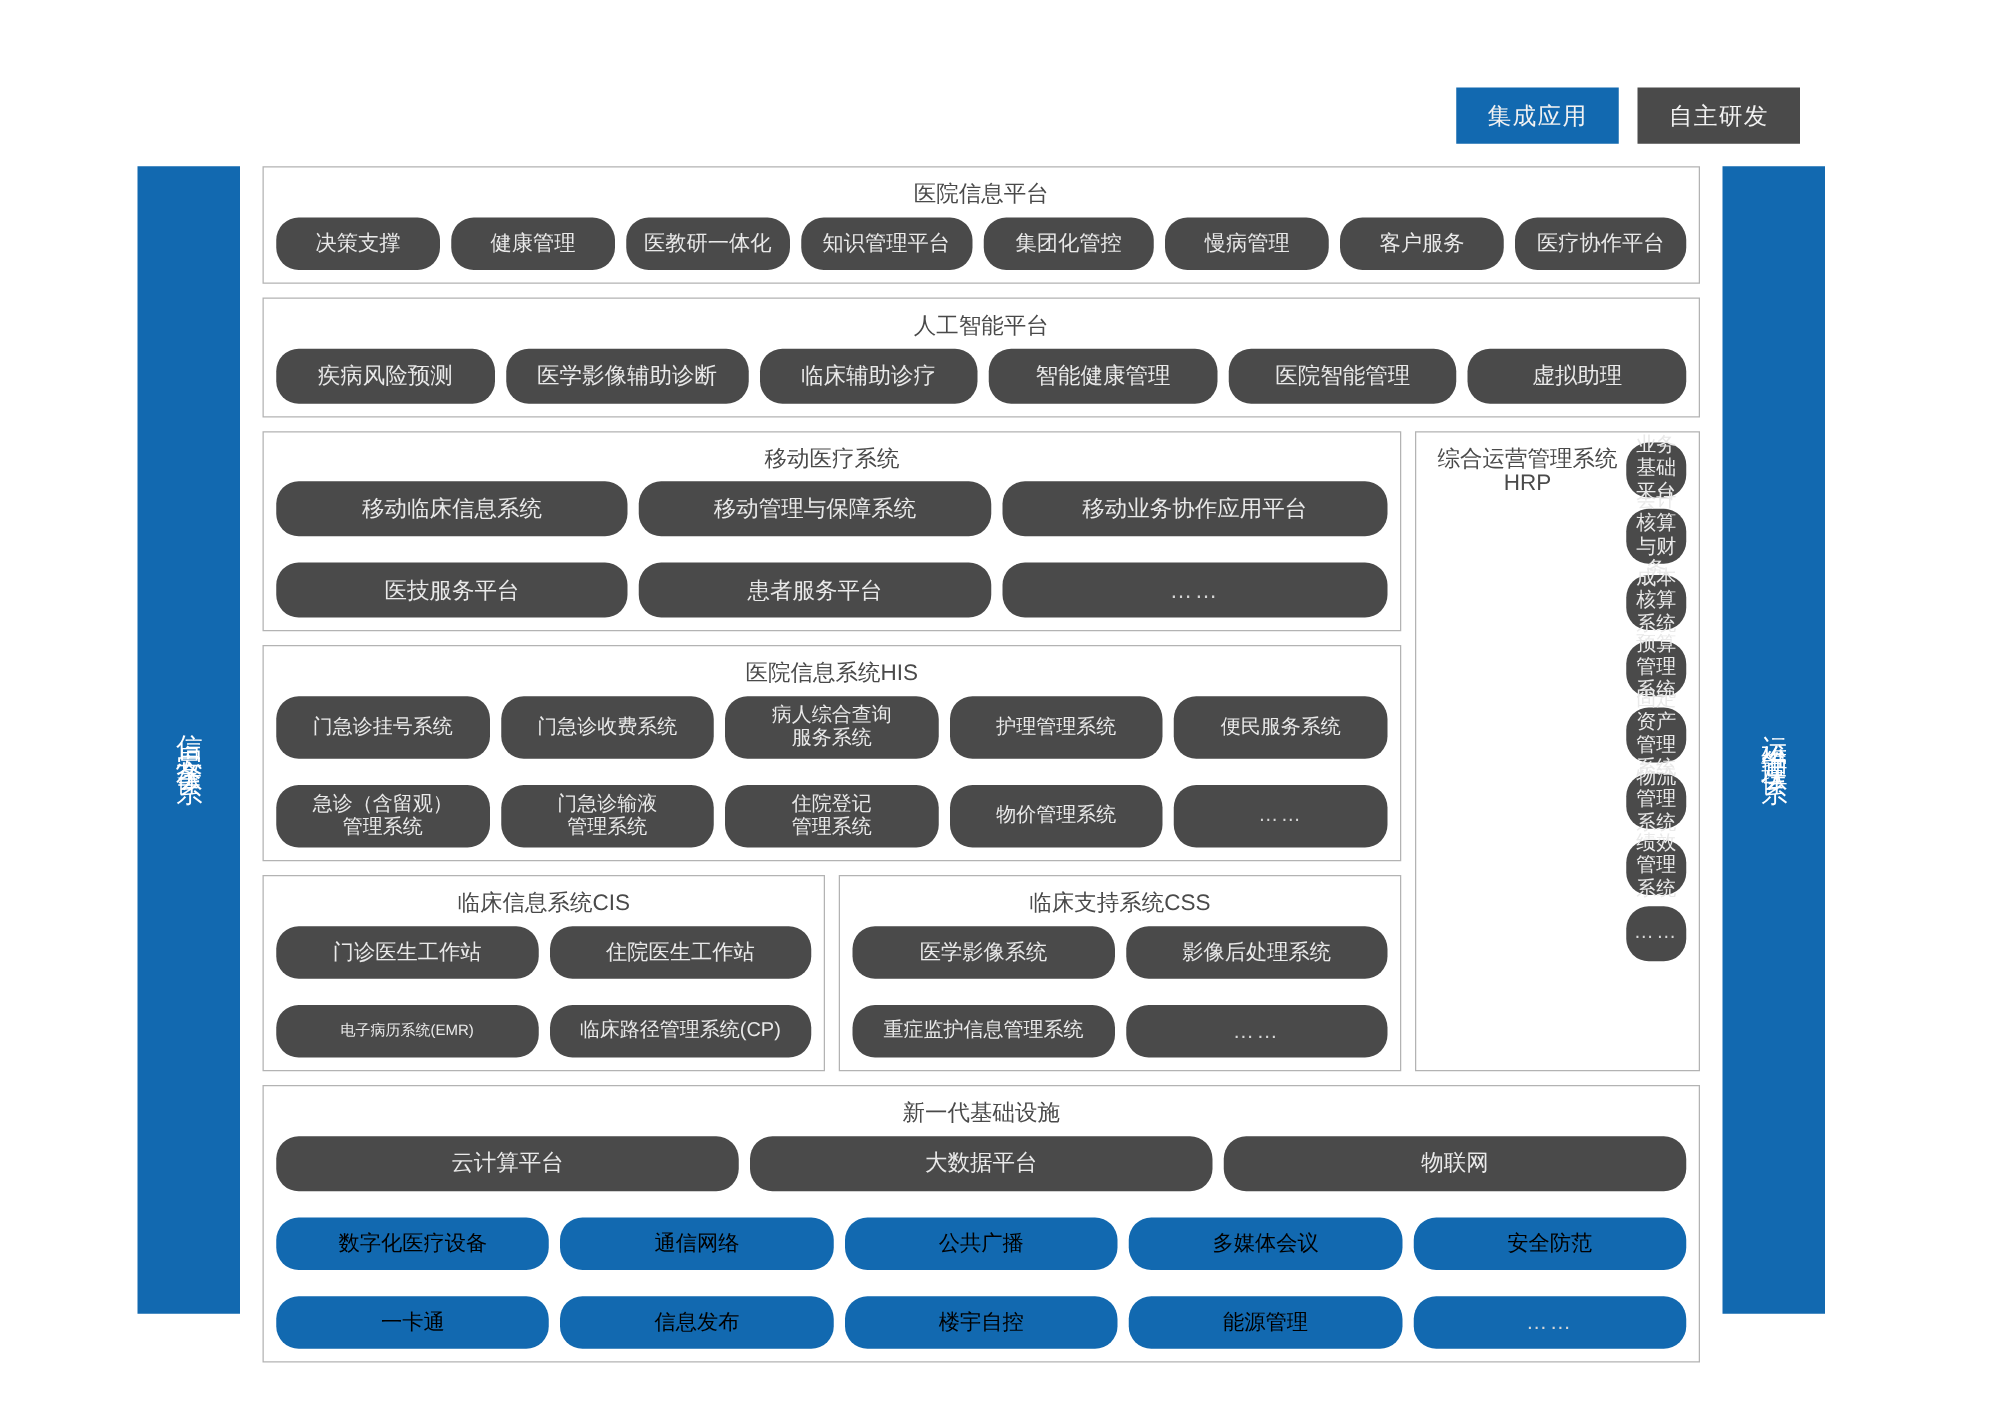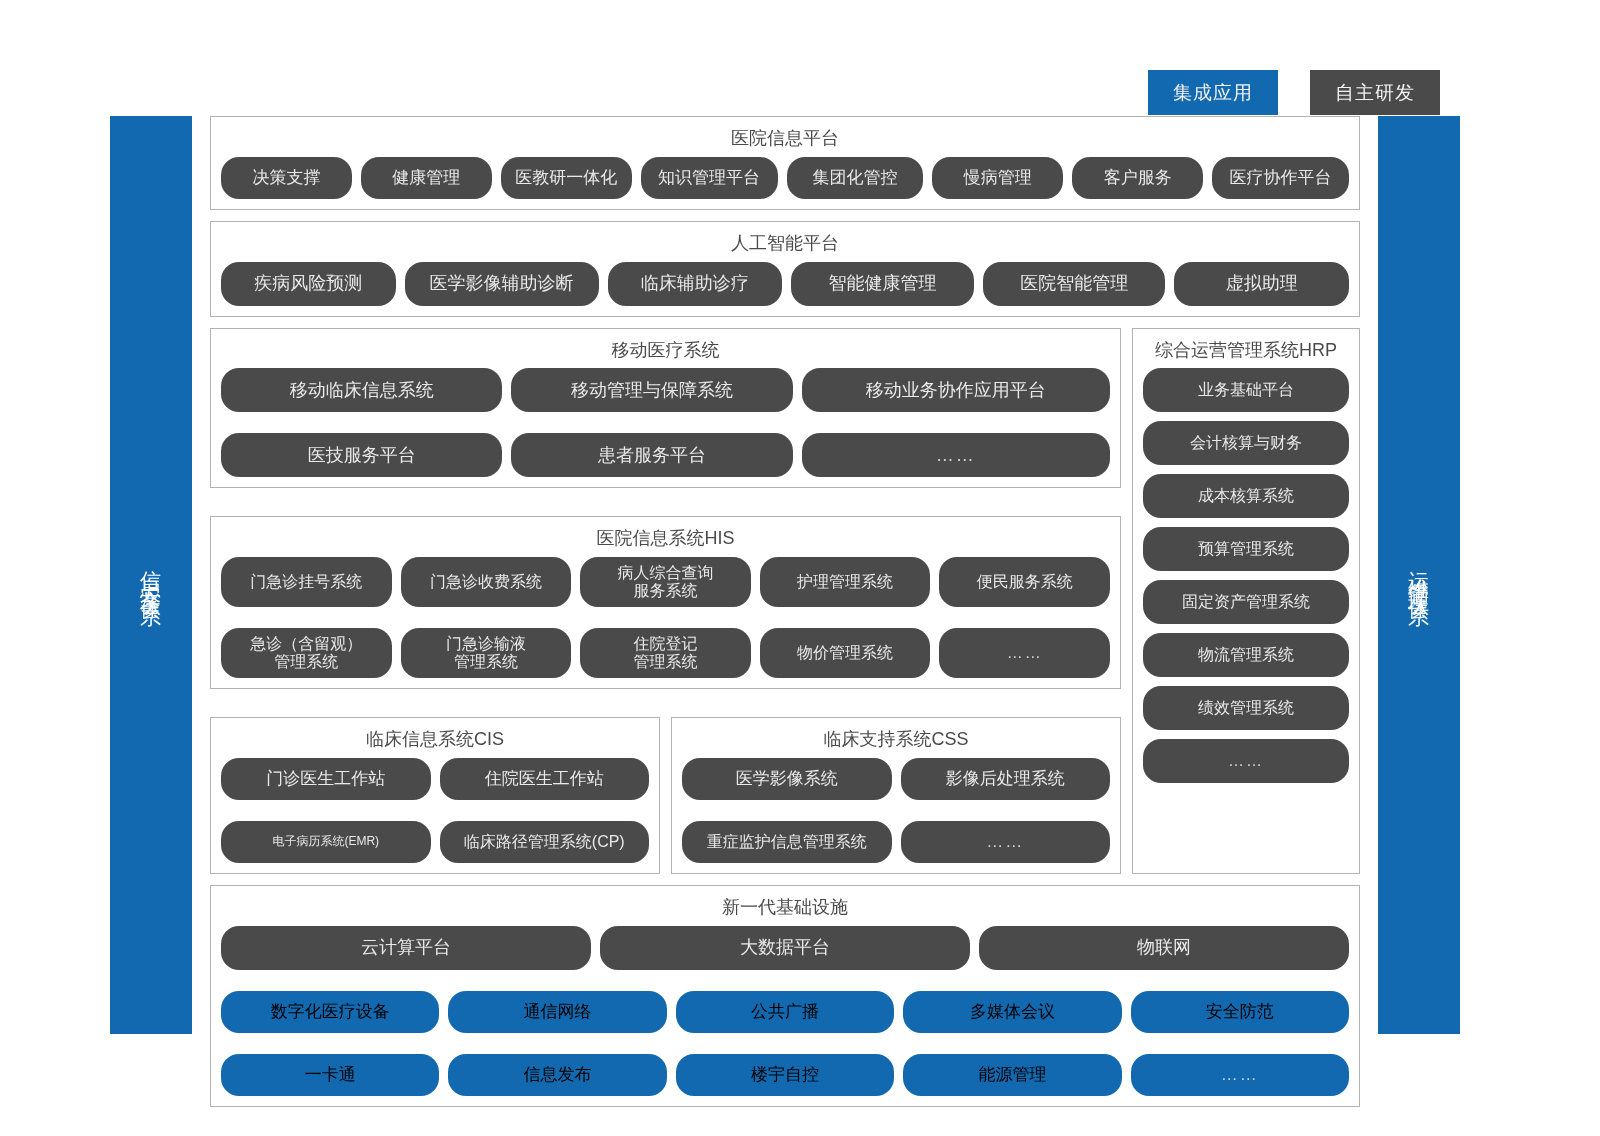--- a/index.html
+++ b/index.html
@@ -19,40 +19,40 @@
     width: 1600px;
     height: 1136px;
   }
 
   
   .legend {
     position: absolute;
     top: 70px;
     right: 160px;
     display: flex;
-    gap: 32px;
+    gap: 15px;
   }
   .legend-chip {
     width: 130px;
     height: 45px;
     display: flex;
     align-items: center;
     justify-content: center;
     font-size: 19px;
     color: #f2f2f2;
     letter-spacing: 1px;
   }
   .chip-blue { background: #1269b0; }
   .chip-dark { background: #4a4a4a; }
 
   
   .board {
     position: absolute;
     left: 110px;
-    top: 116px;
+    top: 133px;
     width: 1350px;
     height: 918px;
     display: flex;
     align-items: stretch;
     gap: 0;
   }
   .side-bar {
     width: 82px;
     background: #1269b0;
     display: flex;
@@ -120,21 +120,21 @@
   
   .mid {
     display: flex;
     gap: 11px;
     flex: 1;
   }
   .mid-left {
     flex: 1;
     display: flex;
     flex-direction: column;
-    gap: 28px;
+    gap: 11px;
   }
   .mid-right {
     width: 228px;
     display: flex;
     flex-direction: column;
   }
   .hrp-list {
     display: flex;
     flex-direction: column;
     gap: 9px;
@@ -267,21 +267,21 @@
               <div class="row">
                 <div class="cell" style="flex:1;font-size:16px">重症监护信息管理系统</div>
                 <div class="cell dots" style="flex:1">……</div>
               </div>
             </div>
           </div>
 
         </div>
 
         <div class="mid-right">
-          <div class="panel" style="flex:1;display:flex;flex-direction:column">
+          <div class="panel" style="flex:1;display:flex;flex-direction:row">
             <div class="panel-title">综合运营管理系统HRP</div>
             <div class="hrp-list">
               <div class="cell">业务基础平台</div>
               <div class="cell">会计核算与财务</div>
               <div class="cell">成本核算系统</div>
               <div class="cell">预算管理系统</div>
               <div class="cell">固定资产管理系统</div>
               <div class="cell">物流管理系统</div>
               <div class="cell">绩效管理系统</div>
               <div class="cell dots">……</div>

